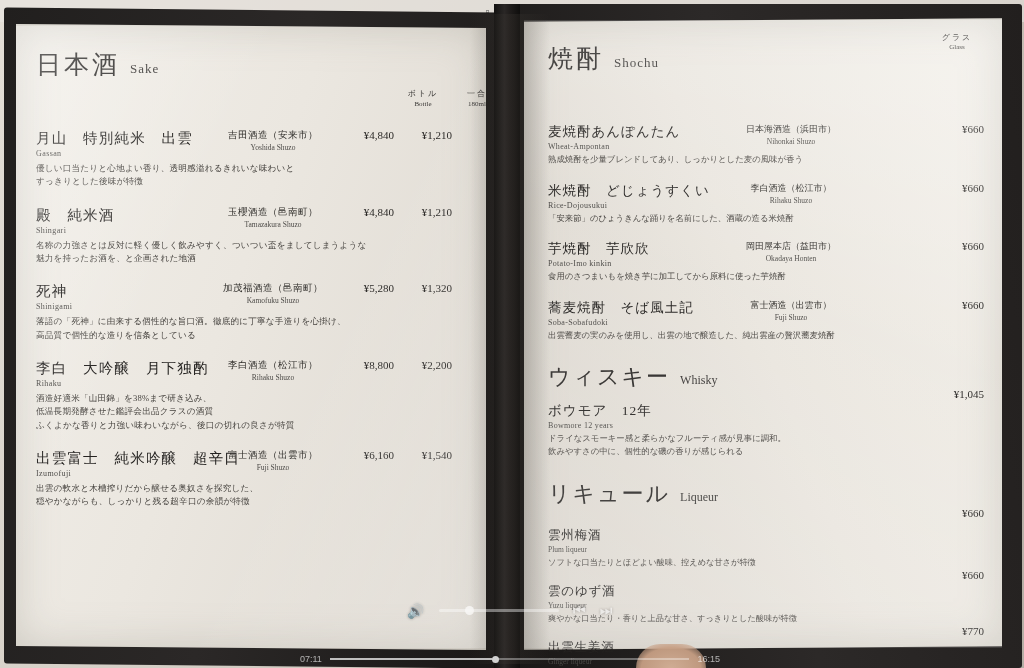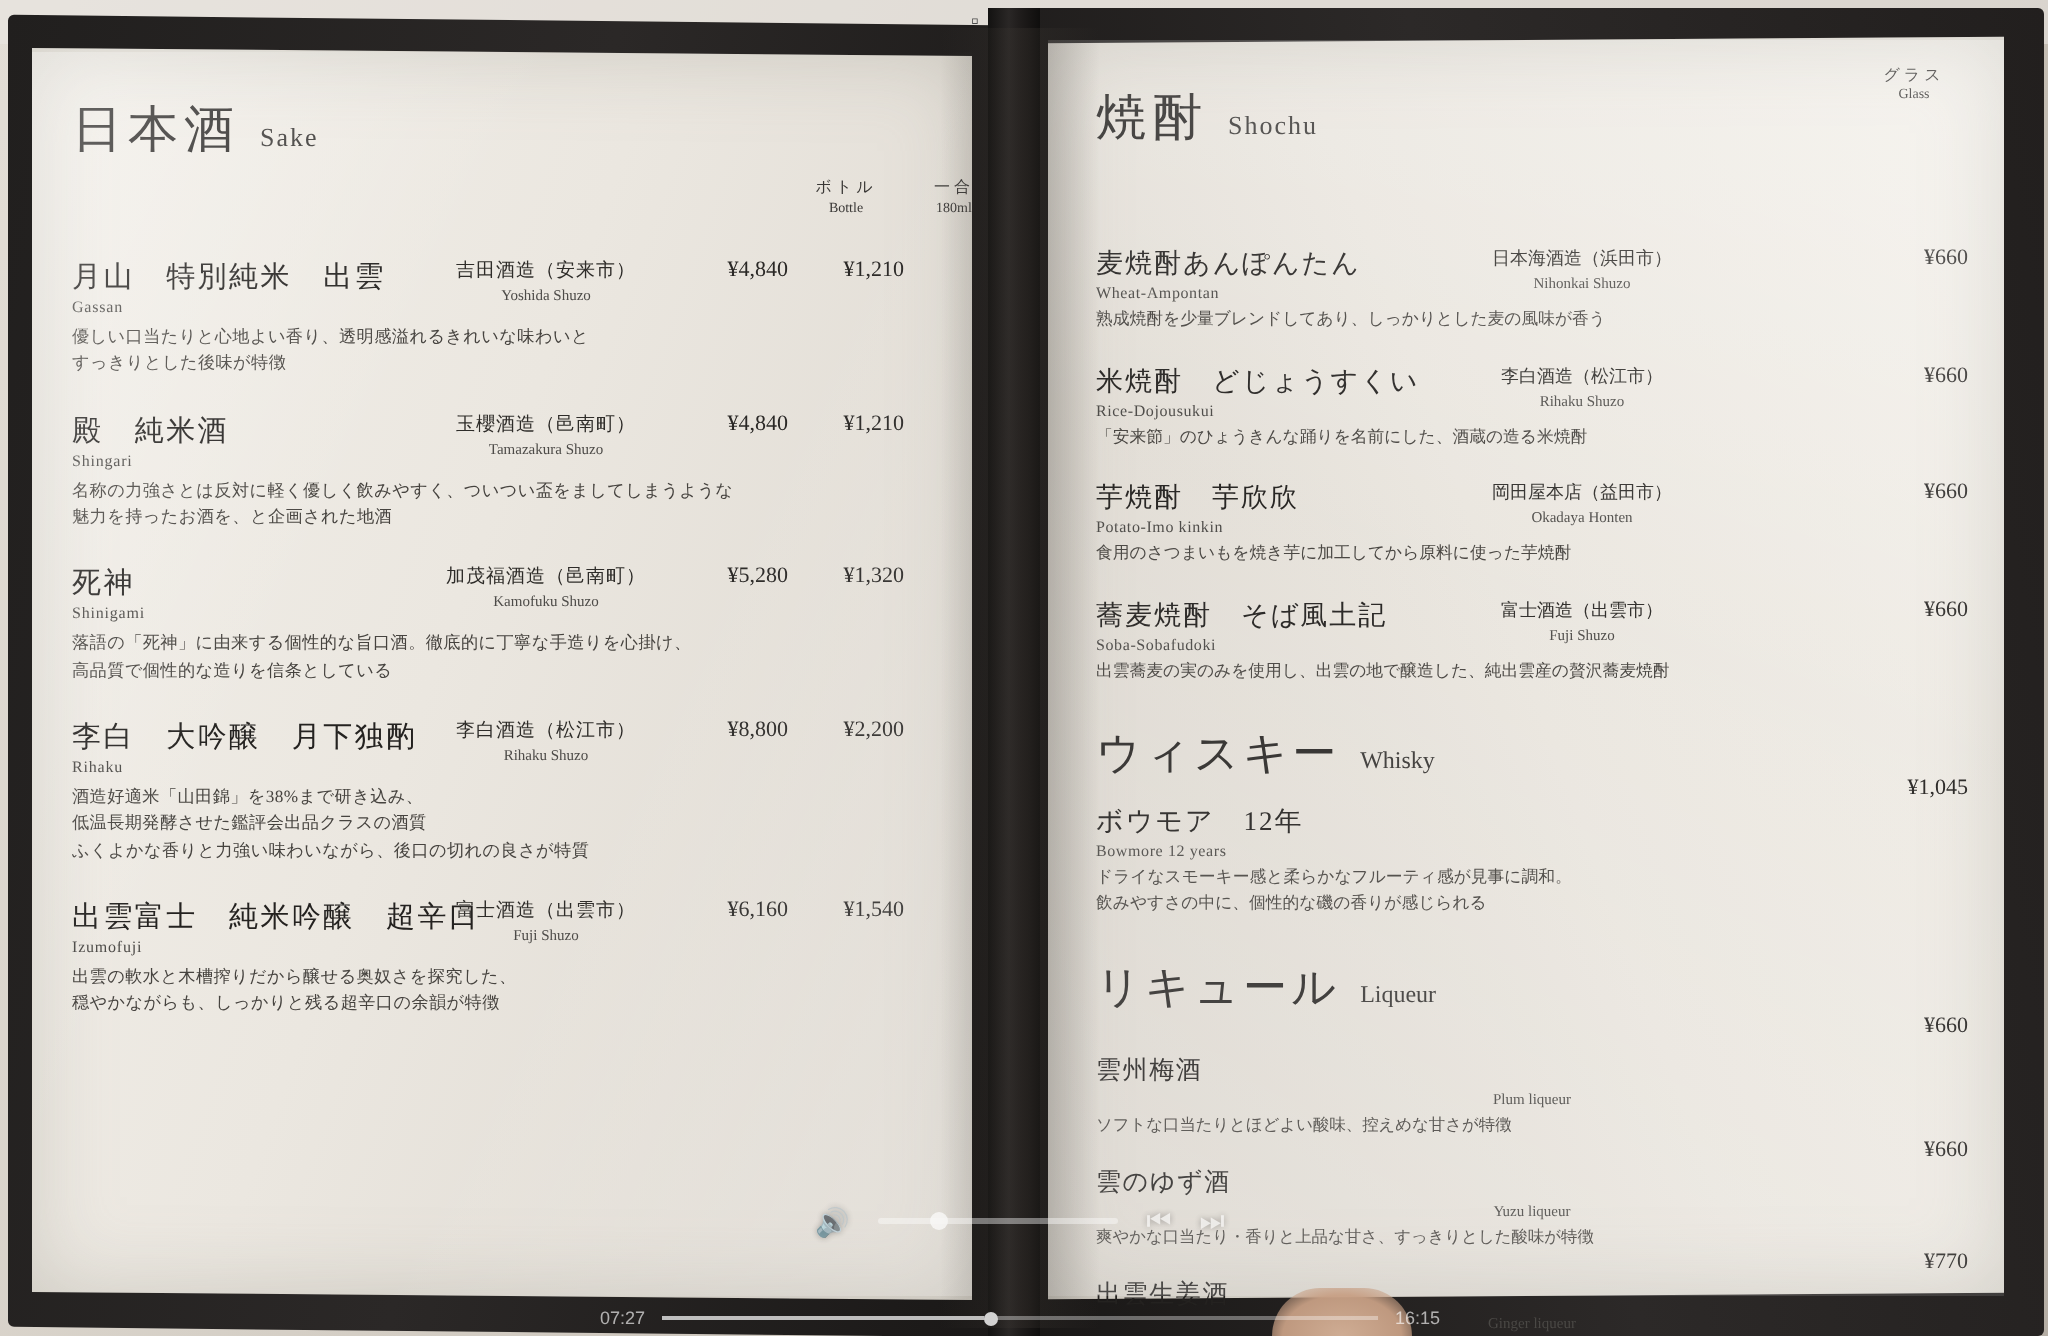--- a/index.html
+++ b/index.html
@@ -197,21 +197,21 @@
   .r-brew .en { font-size: 7.5px; color: #4d4b48; margin-top: 1px; }
   .r-price { flex: 1; text-align: right; font-size: 11px; color: #2a2826; }
   .r-desc { font-size: 8.4px; line-height: 1.5; color: #46433f; margin-top: 3px; }
 
   .subhead { margin-top: 20px; margin-bottom: 6px; display: flex; align-items: baseline; gap: 10px; }
   .subhead .jp { font-size: 22px; letter-spacing: 2px; color: #2c2a28; }
   .subhead .en { font-size: 12px; color: #3a3836; }
 
   .liq-item { margin-bottom: 14px; position: relative; }
   .liq-name { font-size: 12.5px; letter-spacing: 0.8px; color: #242220; }
-  .liq-en { font-size: 7.5px; color: #4a4845; margin-top: 1px; text-align: center; }
+  .liq-en { font-size: 7.5px; color: #4a4845; margin-top: 1px; }
   .liq-desc { font-size: 8.2px; color: #46433f; margin-top: 3px; line-height: 1.5; }
   .liq-price { position: absolute; right: 0; top: 0; font-size: 11px; color: #2a2826; }
   .float-price { position: absolute; right: 0; font-size: 11px; color: #2a2826; }
 
   
   .player {
     position: absolute;
     left: 300px;
     bottom: 14px;
     width: 420px;
@@ -529,20 +529,20 @@
       <span class="p-btn">🔊</span>
       <span class="p-slider">
           <span class="knob"></span>
         </span>
       <span class="p-btn">⏮</span>
       <span class="p-btn">⏭</span>
     </div>
   </div>
 
   <div class="timebar">
-    <span>07:27</span>
+    <span>07:11</span>
     <span class="track">
       <span class="fill"></span>
       <span class="dot"></span>
     </span>
     <span>16:15</span>
   </div>
 </div>
 
 </body></html>

